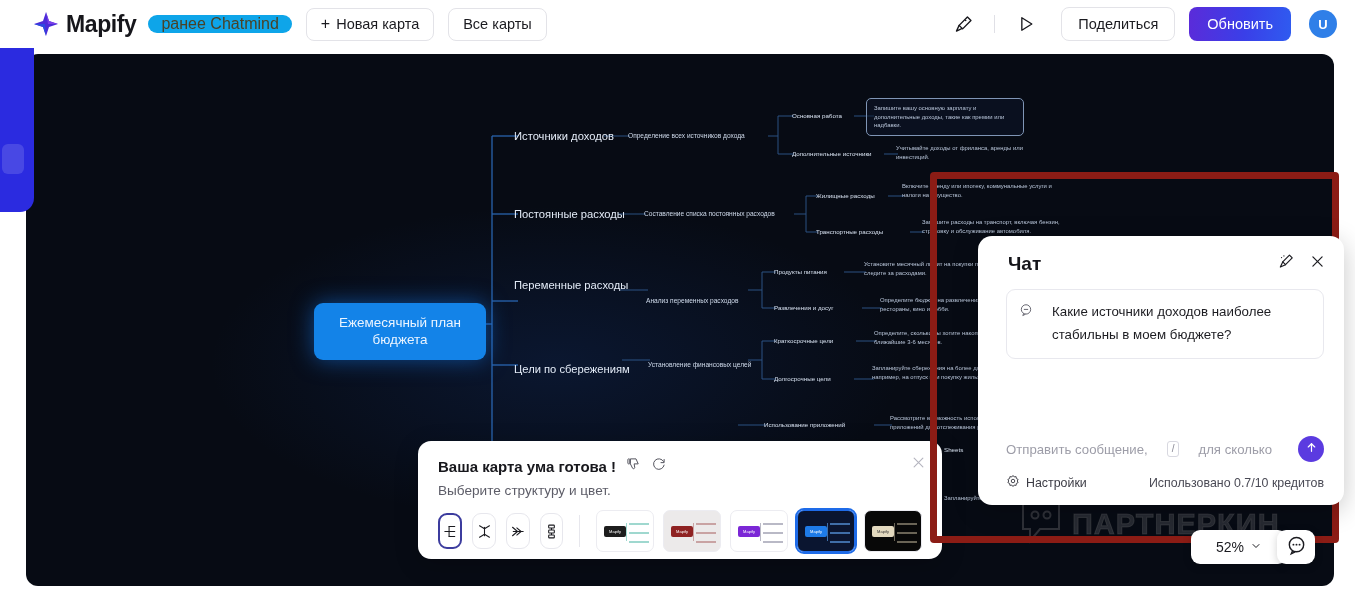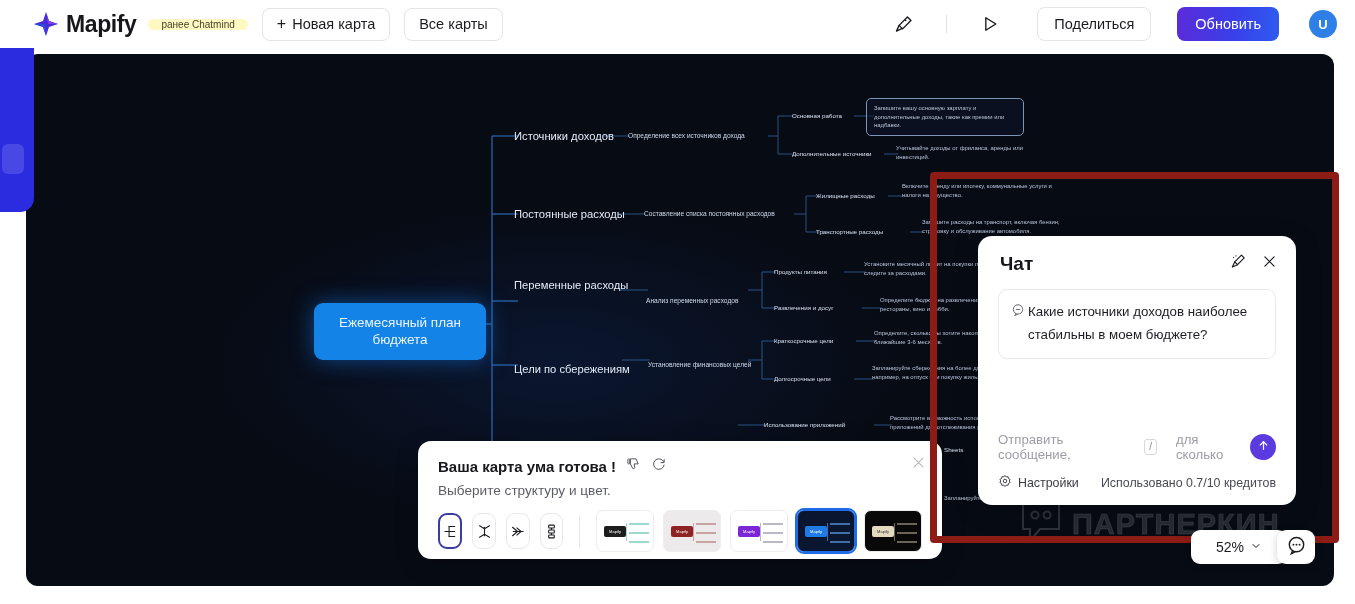--- a/index.html
+++ b/index.html
@@ -22,30 +22,30 @@
 
   
   .header {
     position: absolute; left: 0; top: 0; width: 1355px; height: 48px;
     background: #ffffff; display: flex; align-items: center; z-index: 10;
   }
   .logo-wrap { display: flex; align-items: center; margin-left: 32px; gap: 4px; }
   .logo-mark { width: 30px; height: 30px; }
   .logo-text { font-size: 23px; font-weight: 700; color: #16161b; letter-spacing: -0.4px; }
   .badge-former {
-    margin-left: 12px; background: #fef9c3; color: #4a4226;
-    font-size: 10px; padding: 0 13px; border-radius: 14px; white-space: nowrap;
+    margin-left: 12px; background: #0ea5e9; color: #4a4226;
+    font-size: 16px; padding: 0 13px; border-radius: 14px; white-space: nowrap;
   }
   .hdr-btn {
     margin-left: 14px; height: 33px; display: flex; align-items: center; gap: 6px;
     border: 1px solid #e3e3e8; border-radius: 8px; background: #fff;
     padding: 0 14px; font-size: 14.5px; color: #1b1b20; cursor: pointer; white-space: nowrap;
   }
   .hdr-btn .plus { font-size: 16px; font-weight: 400; line-height: 1; }
-  .hdr-right { margin-left: auto; display: flex; align-items: center; gap: 16px; margin-right: 18px; }
+  .hdr-right { margin-left: auto; display: flex; align-items: center; gap: 4px; margin-right: 18px; }
   .icon-btn {
     width: 34px; height: 34px; display: flex; align-items: center; justify-content: center;
     cursor: pointer; background: transparent; border: none;
   }
   .vdiv { width: 1px; height: 18px; background: #e0e0e6; margin: 0 10px; }
   .btn-share {
     height: 34px; display: flex; align-items: center; border: 1px solid #e3e3e8;
     border-radius: 8px; padding: 0 16px; font-size: 14.5px; color: #1b1b20;
     background: #fff; cursor: pointer; margin-left: 14px; white-space: nowrap;
   }
@@ -103,33 +103,33 @@
     position: absolute; left: 1018px; top: 498px; z-index: 35;
     display: flex; align-items: center; gap: 8px; pointer-events: none;
   }
   .wm-text {
     font-size: 29px; font-weight: 700; color: rgba(255,255,255,0.13);
     letter-spacing: 1px; -webkit-text-stroke: 1px rgba(120,120,120,0.25);
   }
 
   
   .chat-panel {
-    position: absolute; left: 978px; top: 236px; width: 318px; height: 269px;
+    position: absolute; left: 978px; top: 236px; width: 366px; height: 269px;
     background: #ffffff; border-radius: 14px; z-index: 45;
-    box-shadow: 0 6px 26px rgba(0,0,0,0.22); display: flex; flex-direction: column;
+    box-shadow: 0 6px 26px rgba(0,0,0,0.22); display: flex; flex-direction: column; padding-left: 8px;
   }
   .chat-head {
     display: flex; align-items: center; padding: 16px 18px 10px 22px;
   }
   .chat-title { font-size: 19px; font-weight: 700; color: #15151a; }
   .chat-head-actions { margin-left: auto; display: flex; align-items: center; gap: 14px; }
   .chat-body { flex: 1; padding: 4px 20px 0 20px; }
   .msg-card {
     border: 1px solid #e8e8ee; border-radius: 9px; padding: 11px 12px;
-    display: flex; gap: 3px; align-items: flex-start;
+    display: flex; gap: 19px; align-items: flex-start;
   }
   .msg-text { font-size: 13.3px; color: #1d1d22; line-height: 1.72; }
   .chat-footer { padding: 0 20px 14px 20px; }
   .chat-input-row {
     display: flex; align-items: center; gap: 8px; padding: 8px 0 12px 0;
   }
   .chat-placeholder {
     flex: 1; font-size: 13.2px; color: #9d9da8; display: flex; align-items: center; gap: 19px;
   }
   .slash-key {

